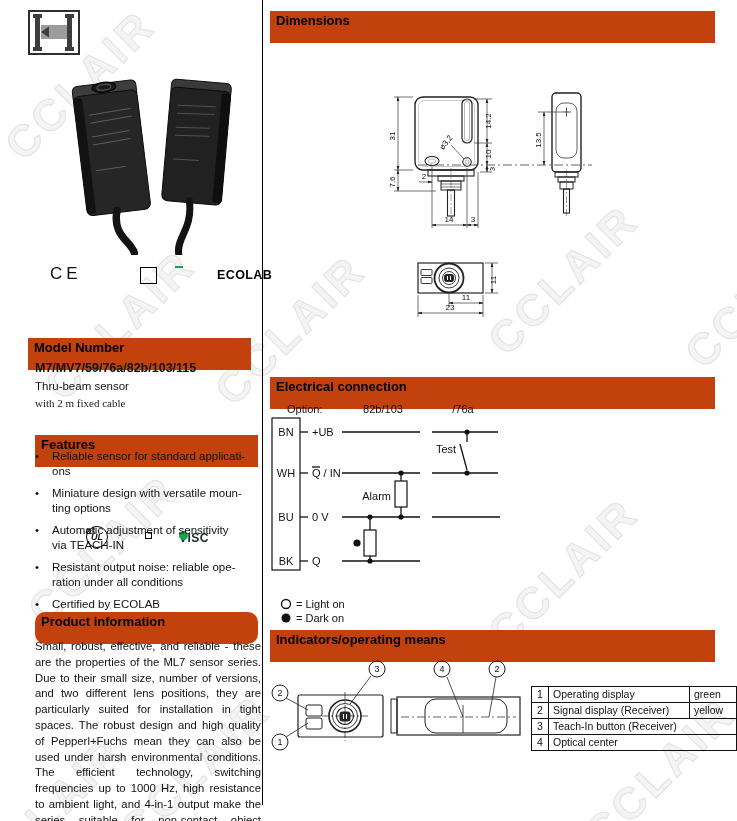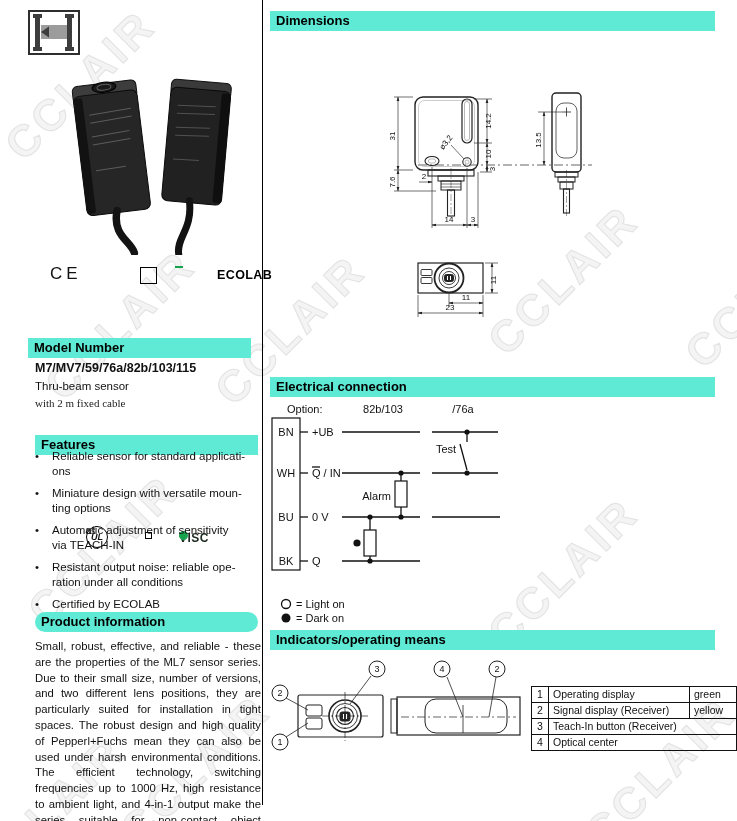--- a/index.html
+++ b/index.html
@@ -1,19 +1,19 @@
 <!DOCTYPE html>
 <html><head>
 <meta charset="utf-8">
 <style>
   html,body{margin:0;padding:0;background:#fff;}
   .page{position:relative;width:737px;height:821px;background:#fff;overflow:hidden;
         font-family:"Liberation Sans",sans-serif;color:#111;}
   .divider{position:absolute;left:262px;top:0;width:1px;height:805px;background:#000;}
-  .bar{position:absolute;height:20px;background:#5eead4;color:#000;font-weight:bold;
+  .bar{position:absolute;height:32px;background:#c2410c;color:#000;font-weight:bold;
        font-size:13px;line-height:20px;padding-left:6px;box-sizing:border-box;}
   .wm{position:absolute;font-weight:bold;font-size:44px;letter-spacing:4px;
       color:rgba(0,0,0,0.045);-webkit-text-stroke:1.1px #e3e3e3;
       transform:rotate(-45deg);pointer-events:none;white-space:nowrap;}
   
   .iconbox{position:absolute;left:28px;top:10px;width:52px;height:45px;border:2px solid #2e2e2e;
            background:#fff;box-sizing:border-box;}
   .certs span{position:absolute;top:264px;}
   .ce{left:50px;font-size:17px;letter-spacing:4px;font-weight:400;}
   .ulwrap{left:86px;top:262px!important;font-size:9px;}

